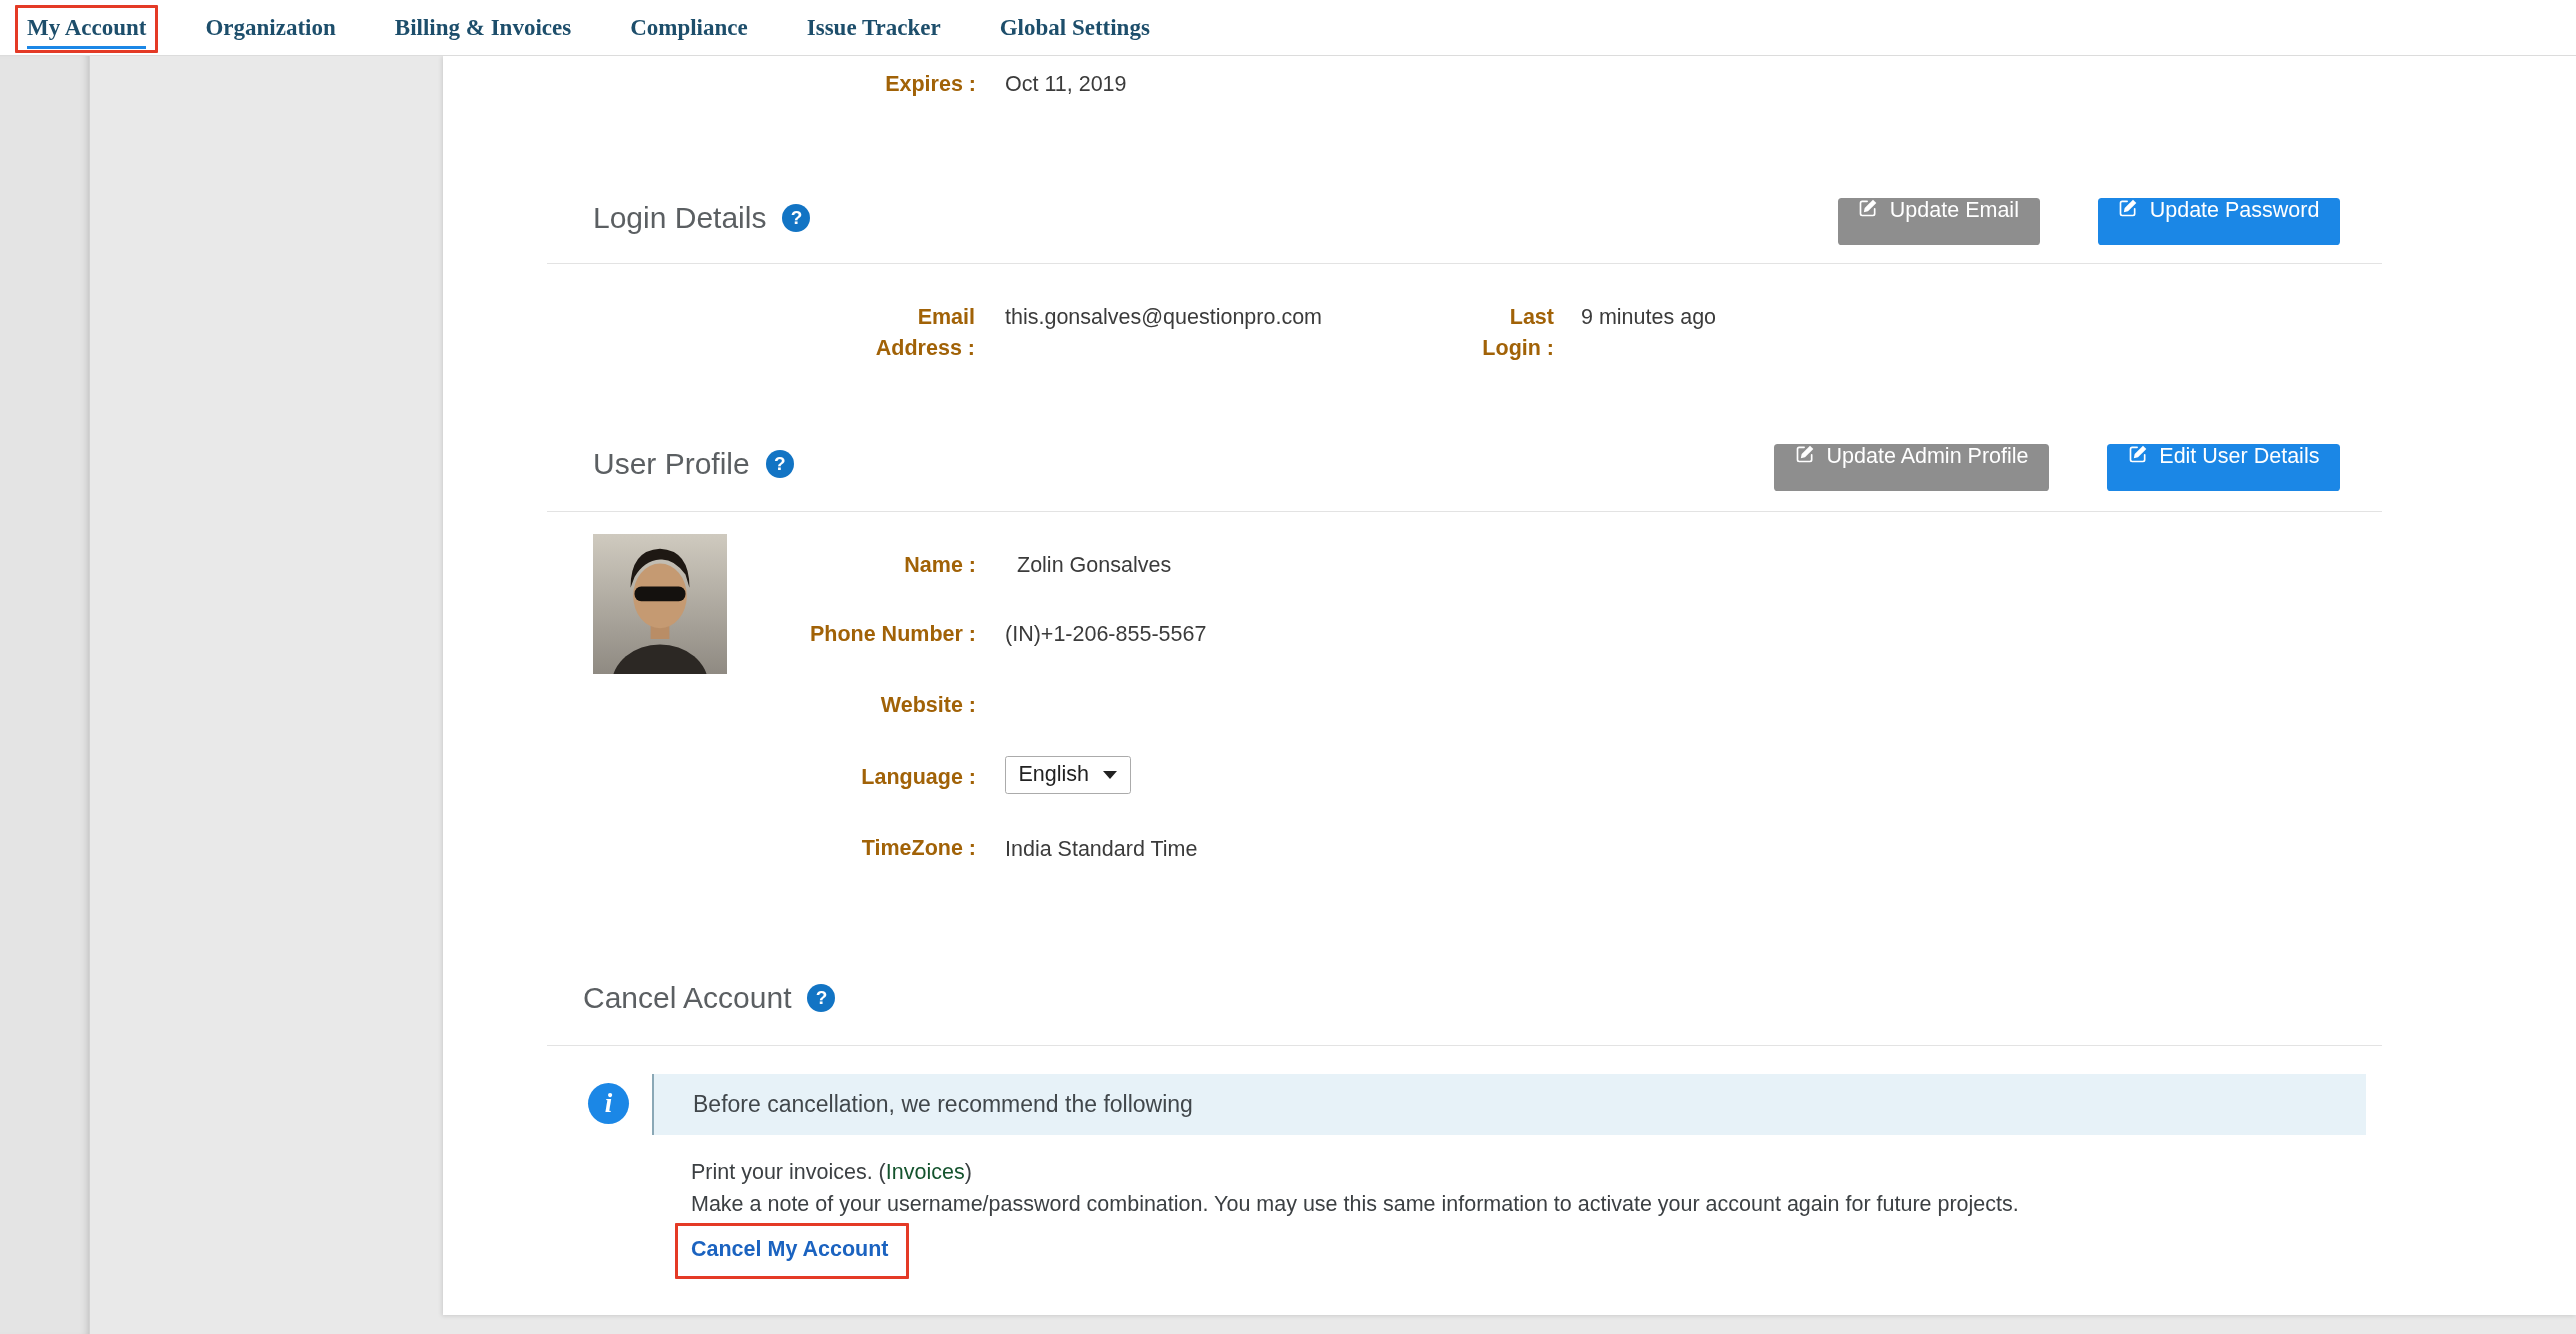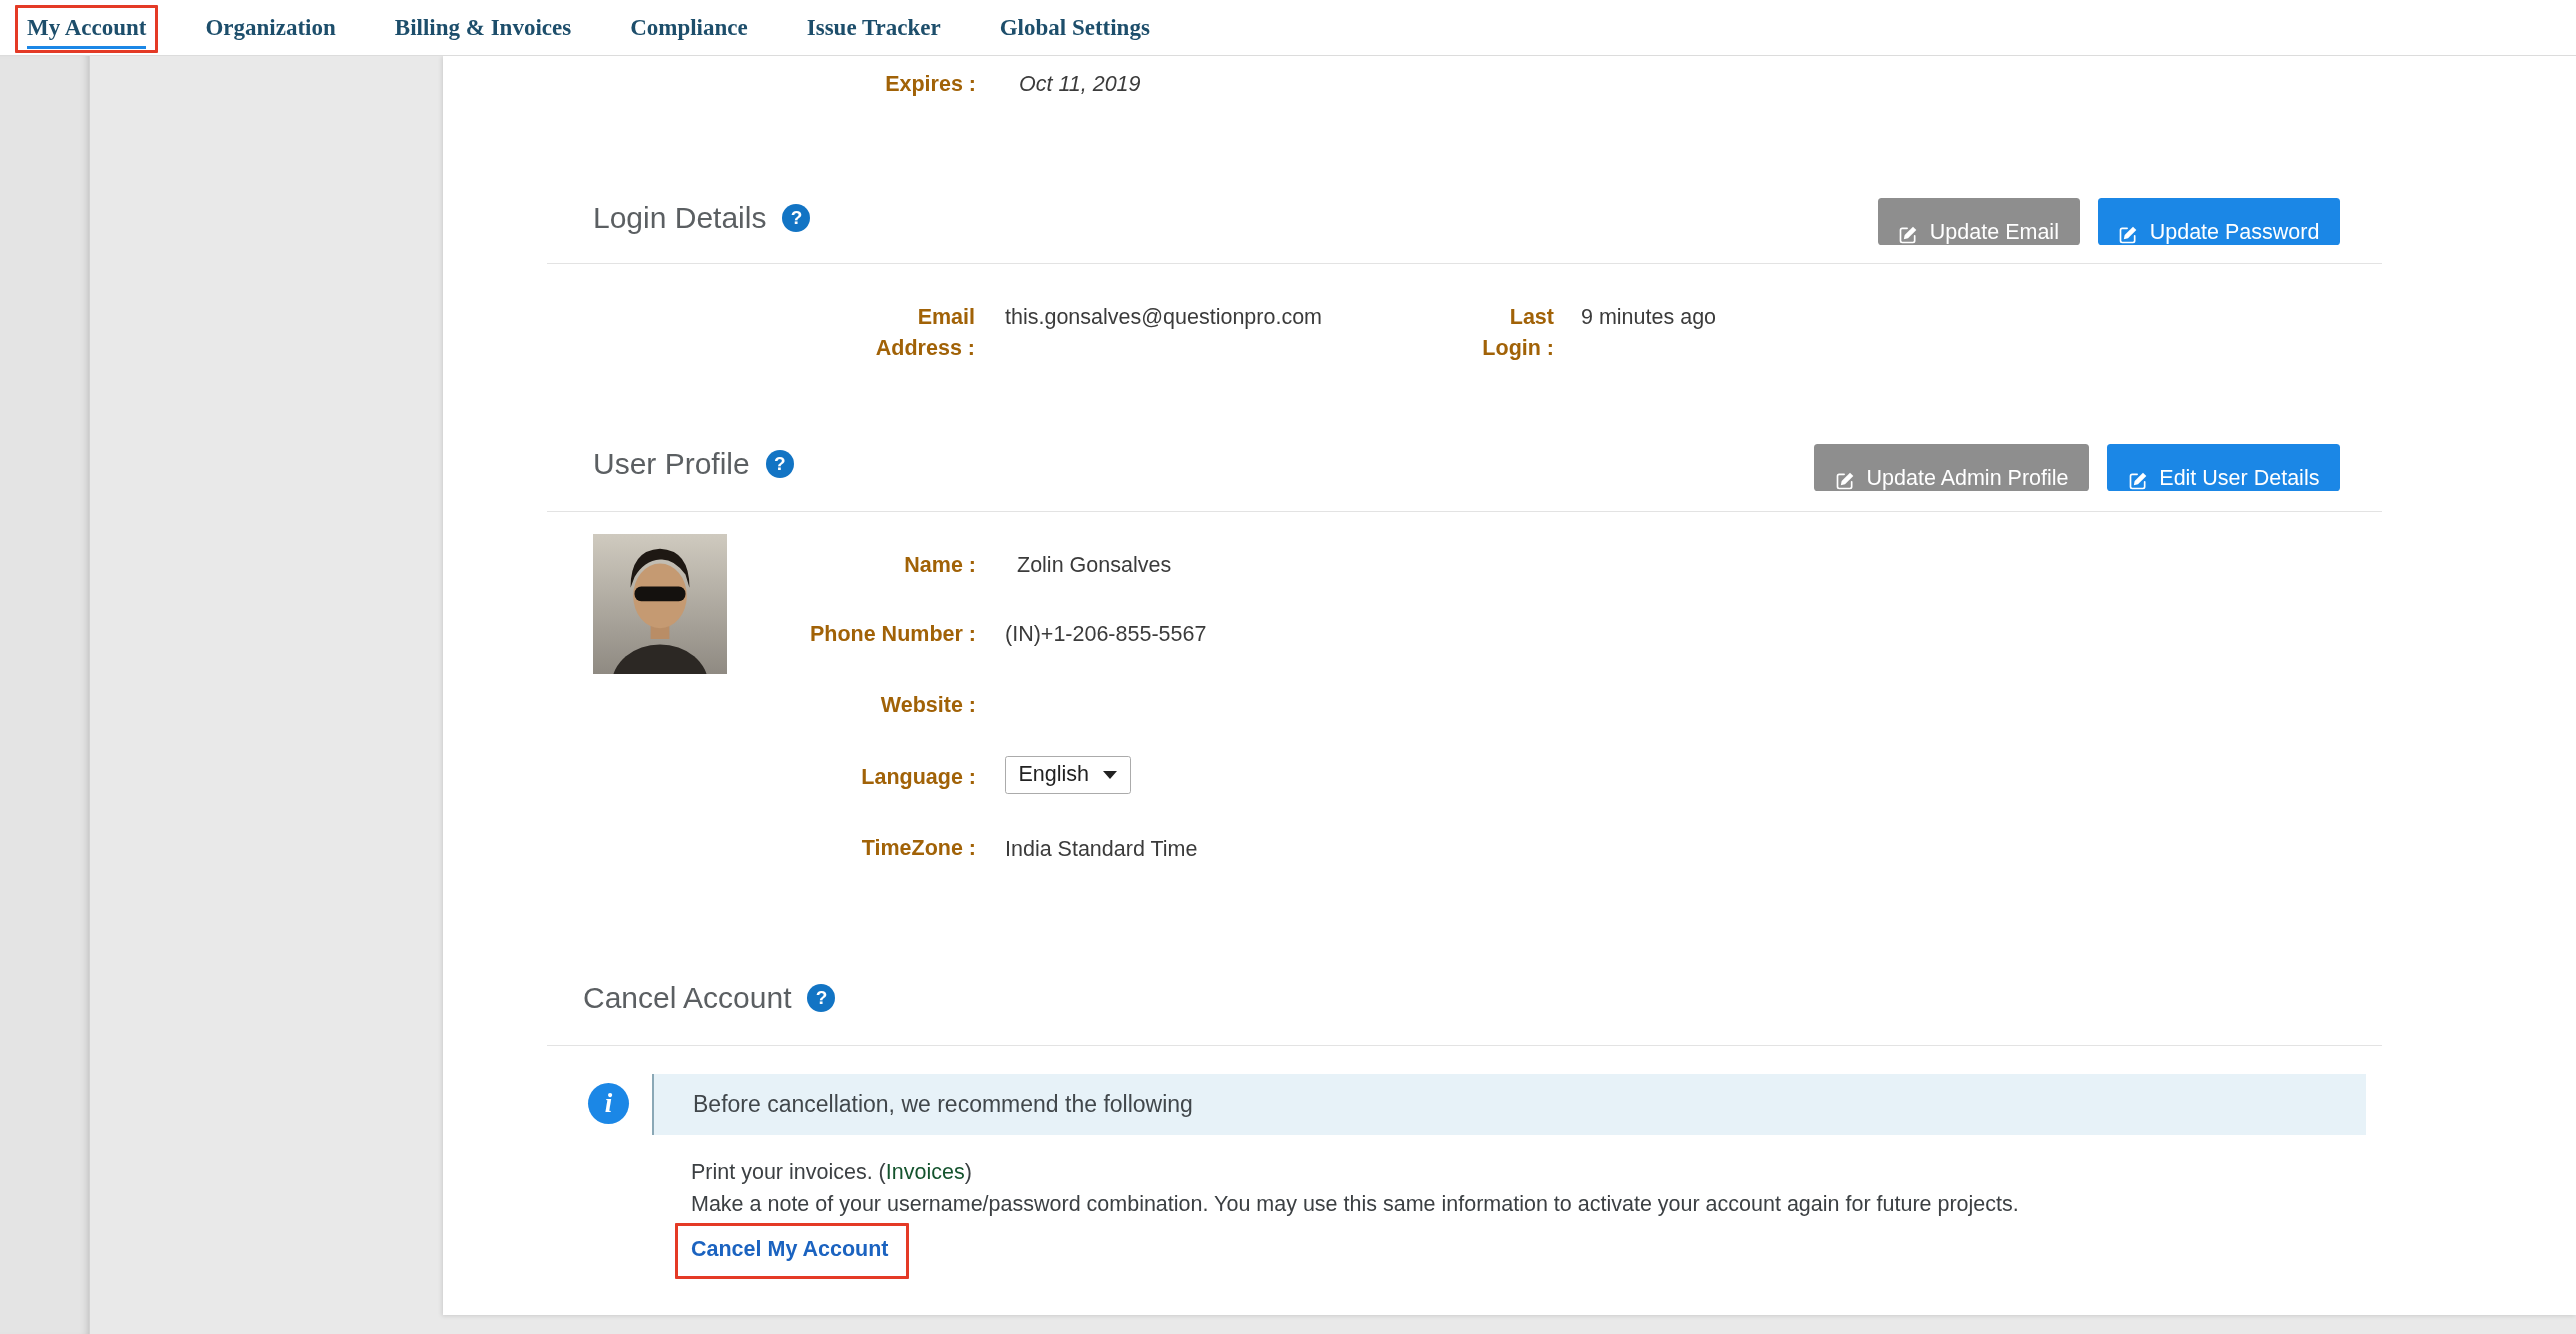--- a/index.html
+++ b/index.html
@@ -43,23 +43,23 @@
   }
   .help-icon {
     width:28px; height:28px; border-radius:50%; background:#1274c4; color:#fff;
     font-size:19px; font-weight:700; display:flex; align-items:center; justify-content:center;
     cursor:pointer; flex:0 0 auto;
   }
   .divider { position:absolute; left:104px; right:194px; height:0.9px; background:#e3e3e3; }
 
   .btn-row { position:absolute; right:236px; display:flex; gap:18px; }
   .btn {
-    display:inline-flex; align-items:flex-end; gap:11.6px; height:47px; padding:0 20.6px;
+    display:inline-flex; align-items:flex-start; gap:11.6px; height:47px; padding:0 20.6px;
     border:none; border-radius:3.6px; color:#fff; font-size:21.5px; cursor:pointer;
-    font-family:"Liberation Sans", sans-serif; white-space:nowrap;
+    font-family:"Liberation Sans", sans-serif; white-space:nowrap;margin-left:40px;
   }
   .btn-gray { background:#8e8e8e; }
   .btn-blue { background:#1b87e6; }
   .btn svg { display:block; }
 
   .flabel {
     position:absolute; width:269px; text-align:right; font-size:21.5px; font-weight:700;
     color:#a16207; line-height:1.45;
   }
   .fvalue { position:absolute; font-size:21.5px; color:#3b3b3b; line-height:1.45; }
@@ -124,21 +124,21 @@
     <div class="nav-item">
       <span>Global Settings</span>
     </div>
   </div>
 
   <div class="left-rail"></div>
 
   <div class="card">
 
     <div class="flabel" style="left:264px; top:12.5px;">Expires :</div>
-    <div class="fvalue" style="left:576px; top:12.5px;font-style:italic;">Oct 11, 2019</div>
+    <div class="fvalue" style="left:562px; top:12.5px;">Oct 11, 2019</div>
 
     <div class="section-title" style="left:150px; top:145px;">
       <span>Login Details</span>
       <span class="help-icon">?</span>
     </div>
     <div class="btn-row" style="top:142px;">
       <button class="btn btn-gray">
         <svg width="20" height="20" viewBox="0 0 24 24" fill="none" stroke="#fff" stroke-width="2" stroke-linecap="round" stroke-linejoin="round">
             <path d="M20 13v6a2 2 0 0 1-2 2H5a2 2 0 0 1-2-2V6a2 2 0 0 1 2-2h6"></path>
             <path d="M18 2l4 4-10 10-5 1 1-5z" fill="#fff" stroke="none"></path>

